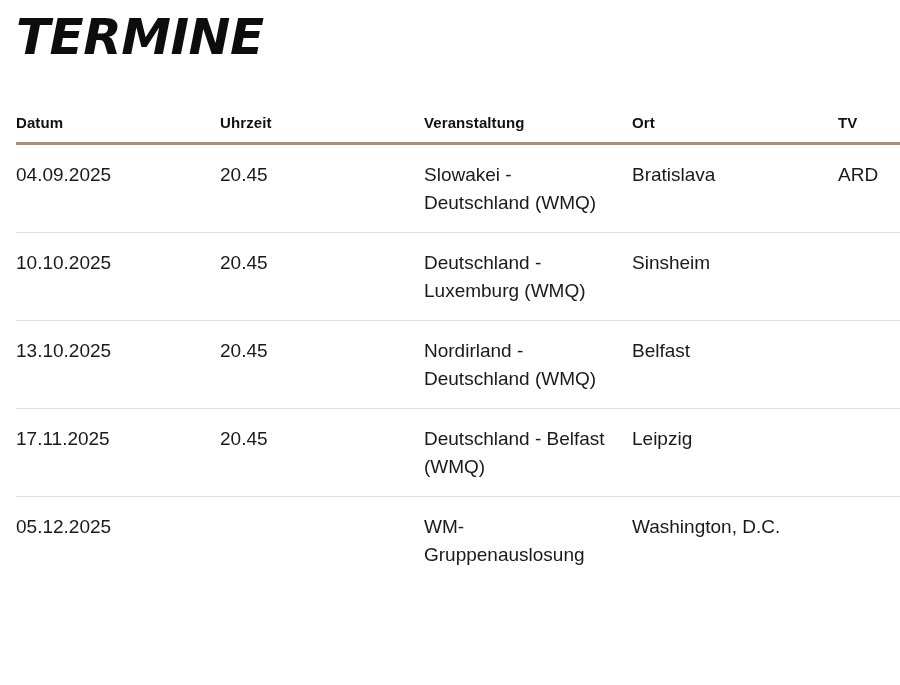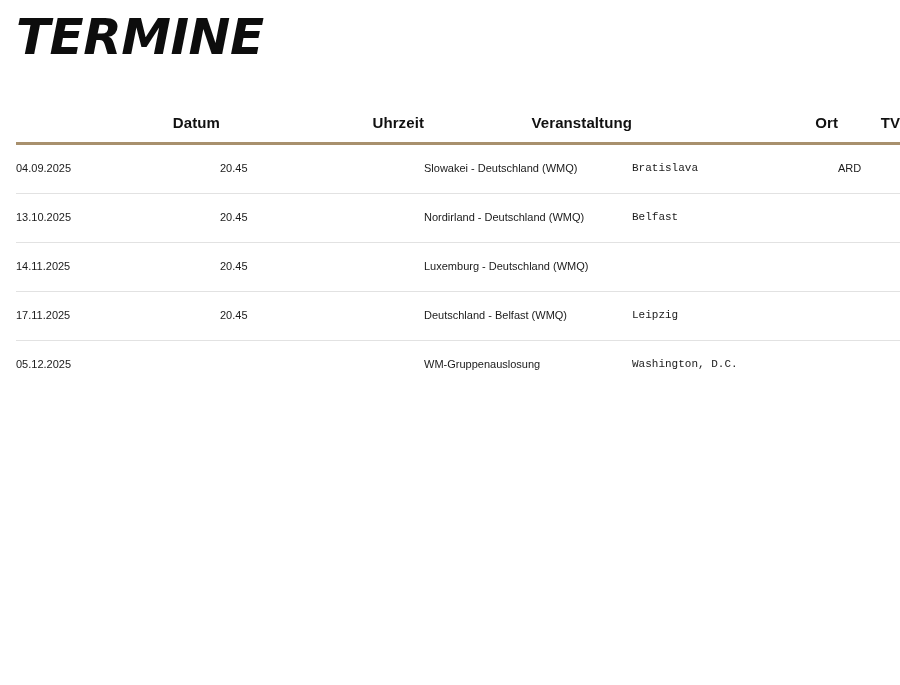--- a/index.html
+++ b/index.html
@@ -38,46 +38,46 @@
     margin-top: 52px;
     table-layout: fixed;
   }
   table.schedule col.c-datum { width: 204px; }
   table.schedule col.c-uhrzeit { width: 204px; }
   table.schedule col.c-veranstaltung { width: 208px; }
   table.schedule col.c-ort { width: 206px; }
   table.schedule col.c-tv { width: 62px; }
 
   table.schedule thead th {
-    text-align: right;
+    text-align: left;
     font-size: 15px;
     font-weight: 700;
     color: #111111;
     padding: 0 0 11px 0;
     vertical-align: bottom;
     letter-spacing: 0.1px;
   }
   table.schedule thead tr {
     border-bottom: 3px solid #a8906d;
   }
   table.schedule tbody td {
-    font-size: 11px;
+    font-size: 19px;
     line-height: 1.45;
     color: #1a1a1a;
     padding: 16px 10px 16px 0;
     vertical-align: top;
     border-bottom: 1px solid #e2e2e2;
   }
   table.schedule tbody tr:last-child td {
     border-bottom: none;
   }
   .cell-date { white-space: nowrap; }
   .cell-time { white-space: nowrap; }
   .cell-event { padding-right: 16px !important; }
-  .cell-venue { padding-right: 12px !important; font-family: Liberation Mono, monospace; }
+  .cell-venue { padding-right: 12px !important; }
   .cell-tv { white-space: nowrap; margin-left: 12px; }
 </style>
 </head>
 <body>
 
 <div class="page">
 
   <h1 class="page-title">TERMINE</h1>
 
   <table class="schedule">
@@ -99,31 +99,31 @@
     </thead>
     <tbody>
       <tr>
         <td class="cell-date">04.09.2025</td>
         <td class="cell-time">20.45</td>
         <td class="cell-event">Slowakei - Deutschland (WMQ)</td>
         <td class="cell-venue">Bratislava</td>
         <td class="cell-tv">ARD</td>
       </tr>
       <tr>
+        <td class="cell-date">10.10.2025</td>
+        <td class="cell-time">20.45</td>
+        <td class="cell-event">Deutschland - Luxemburg (WMQ)</td>
+        <td class="cell-venue">Sinsheim</td>
+        <td class="cell-tv"></td>
+      </tr>
+      <tr>
         <td class="cell-date">13.10.2025</td>
         <td class="cell-time">20.45</td>
         <td class="cell-event">Nordirland - Deutschland (WMQ)</td>
         <td class="cell-venue">Belfast</td>
-        <td class="cell-tv"></td>
-      </tr>
-      <tr>
-        <td class="cell-date">14.11.2025</td>
-        <td class="cell-time">20.45</td>
-        <td class="cell-event">Luxemburg - Deutschland (WMQ)</td>
-        <td class="cell-venue"></td>
         <td class="cell-tv"></td>
       </tr>
       <tr>
         <td class="cell-date">17.11.2025</td>
         <td class="cell-time">20.45</td>
         <td class="cell-event">Deutschland - Belfast (WMQ)</td>
         <td class="cell-venue">Leipzig</td>
         <td class="cell-tv"></td>
       </tr>
       <tr>

